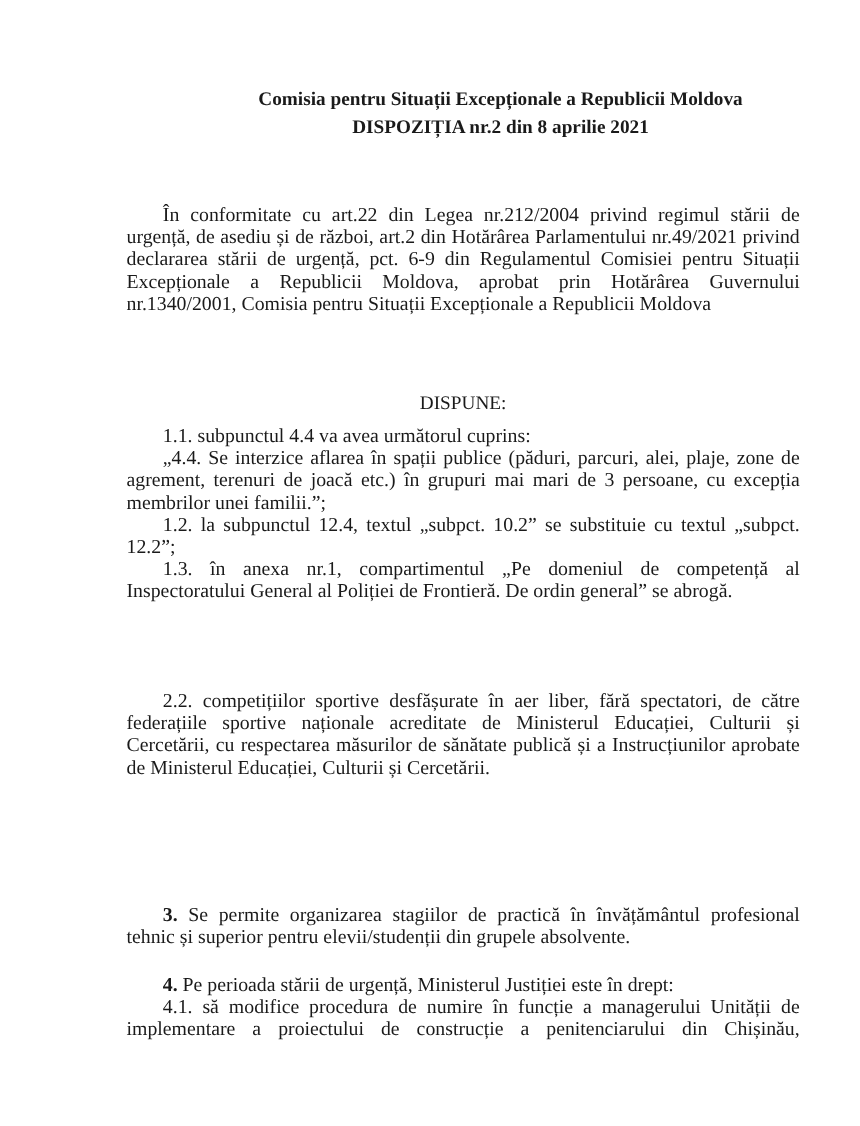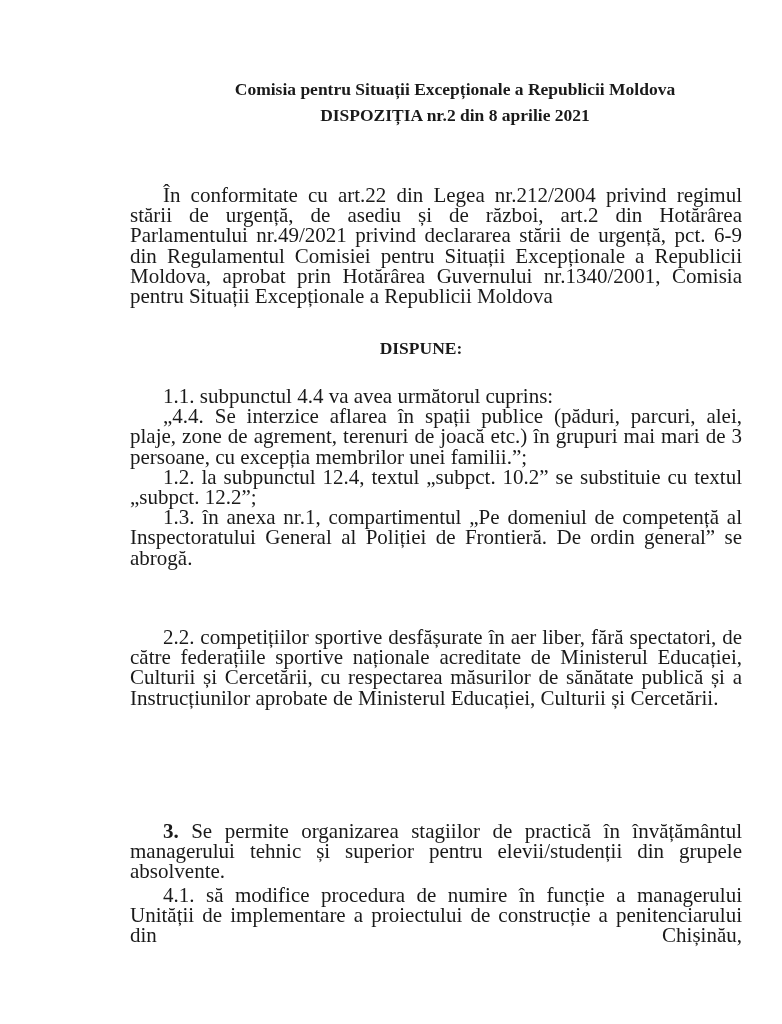--- a/index.html
+++ b/index.html
@@ -27,41 +27,41 @@
       left: 0;
       width: 700px;
       text-align: center;
       font-weight: bold;
       font-size: 17.5px;
       line-height: 26px;
     }
     .header .line { display: block; white-space: nowrap; }
     .block {
       position: absolute;
-      left: 15px;
+      left: 0;
       width: 612px;
-      font-size: 21px;
+      font-size: 18px;
       line-height: 20.2px;
       text-align: justify;
       font-family: Liberation Serif, serif;
     }
     .p {
       display: block;
       text-indent: 33px;
       text-align: justify;
     }
     .p.last-left { text-align-last: left; }
     .p.just-all { text-align-last: justify; }
     .dispune {
       position: absolute;
-      top: 338px;
+      top: 356px;
       left: 0;
       width: 612px;
       text-align: center;
-      font-weight: bold;
+      font-weight: normal;
       font-size: 17.5px;
     }
   </style>
 </head>
 <body>
 
 <div class="page">
 
   <div class="header" style="left:-10px;">
     <span class="line">Comisia pentru Situații Excepționale a Republicii Moldova</span>
@@ -79,20 +79,21 @@
     <span class="p last-left">„4.4. Se interzice aflarea în spații publice (păduri, parcuri, alei, plaje, zone de agrement, terenuri de joacă etc.) în grupuri mai mari de 3 persoane, cu excepția membrilor unei familii.”;</span>
     <span class="p last-left">1.2. la subpunctul 12.4, textul „subpct. 10.2” se substituie cu textul „subpct. 12.2”;</span>
     <span class="p last-left">1.3. în anexa nr.1, compartimentul „Pe domeniul de competență al Inspectoratului General al Poliției de Frontieră. De ordin general” se abrogă.</span>
   </div>
 
   <div class="block" style="top:627px;">
     <span class="p last-left">2.2. competițiilor sportive desfășurate în aer liber, fără spectatori, de către federațiile sportive naționale acreditate de Ministerul Educației, Culturii și Cercetării, cu respectarea măsurilor de sănătate publică și a Instrucțiunilor aprobate de Ministerul Educației, Culturii și Cercetării.</span>
   </div>
 
   <div class="block" style="top:821px;">
-    <span class="p last-left"><b>3.</b><span> Se permite organizarea stagiilor de practică în învățământul managerului tehnic și superior pentru elevii/studenții din grupele absolvente.</span></span>
+    <span class="p last-left"><b>3.</b><span> Se permite organizarea stagiilor de practică în învățământul profesional tehnic și superior pentru elevii/studenții din grupele absolvente.</span></span>
   </div>
 
   <div class="block" style="top:885px;">
+    <span class="p last-left"><b>4.</b><span> Pe perioada stării de urgență, Ministerul Justiției este în drept:</span></span>
     <span class="p just-all">4.1.    să modifice procedura de numire în funcție a managerului Unității de implementare a proiectului de construcție a penitenciarului din Chișinău,</span>
   </div>
 
 </div>
 
 </body></html>

